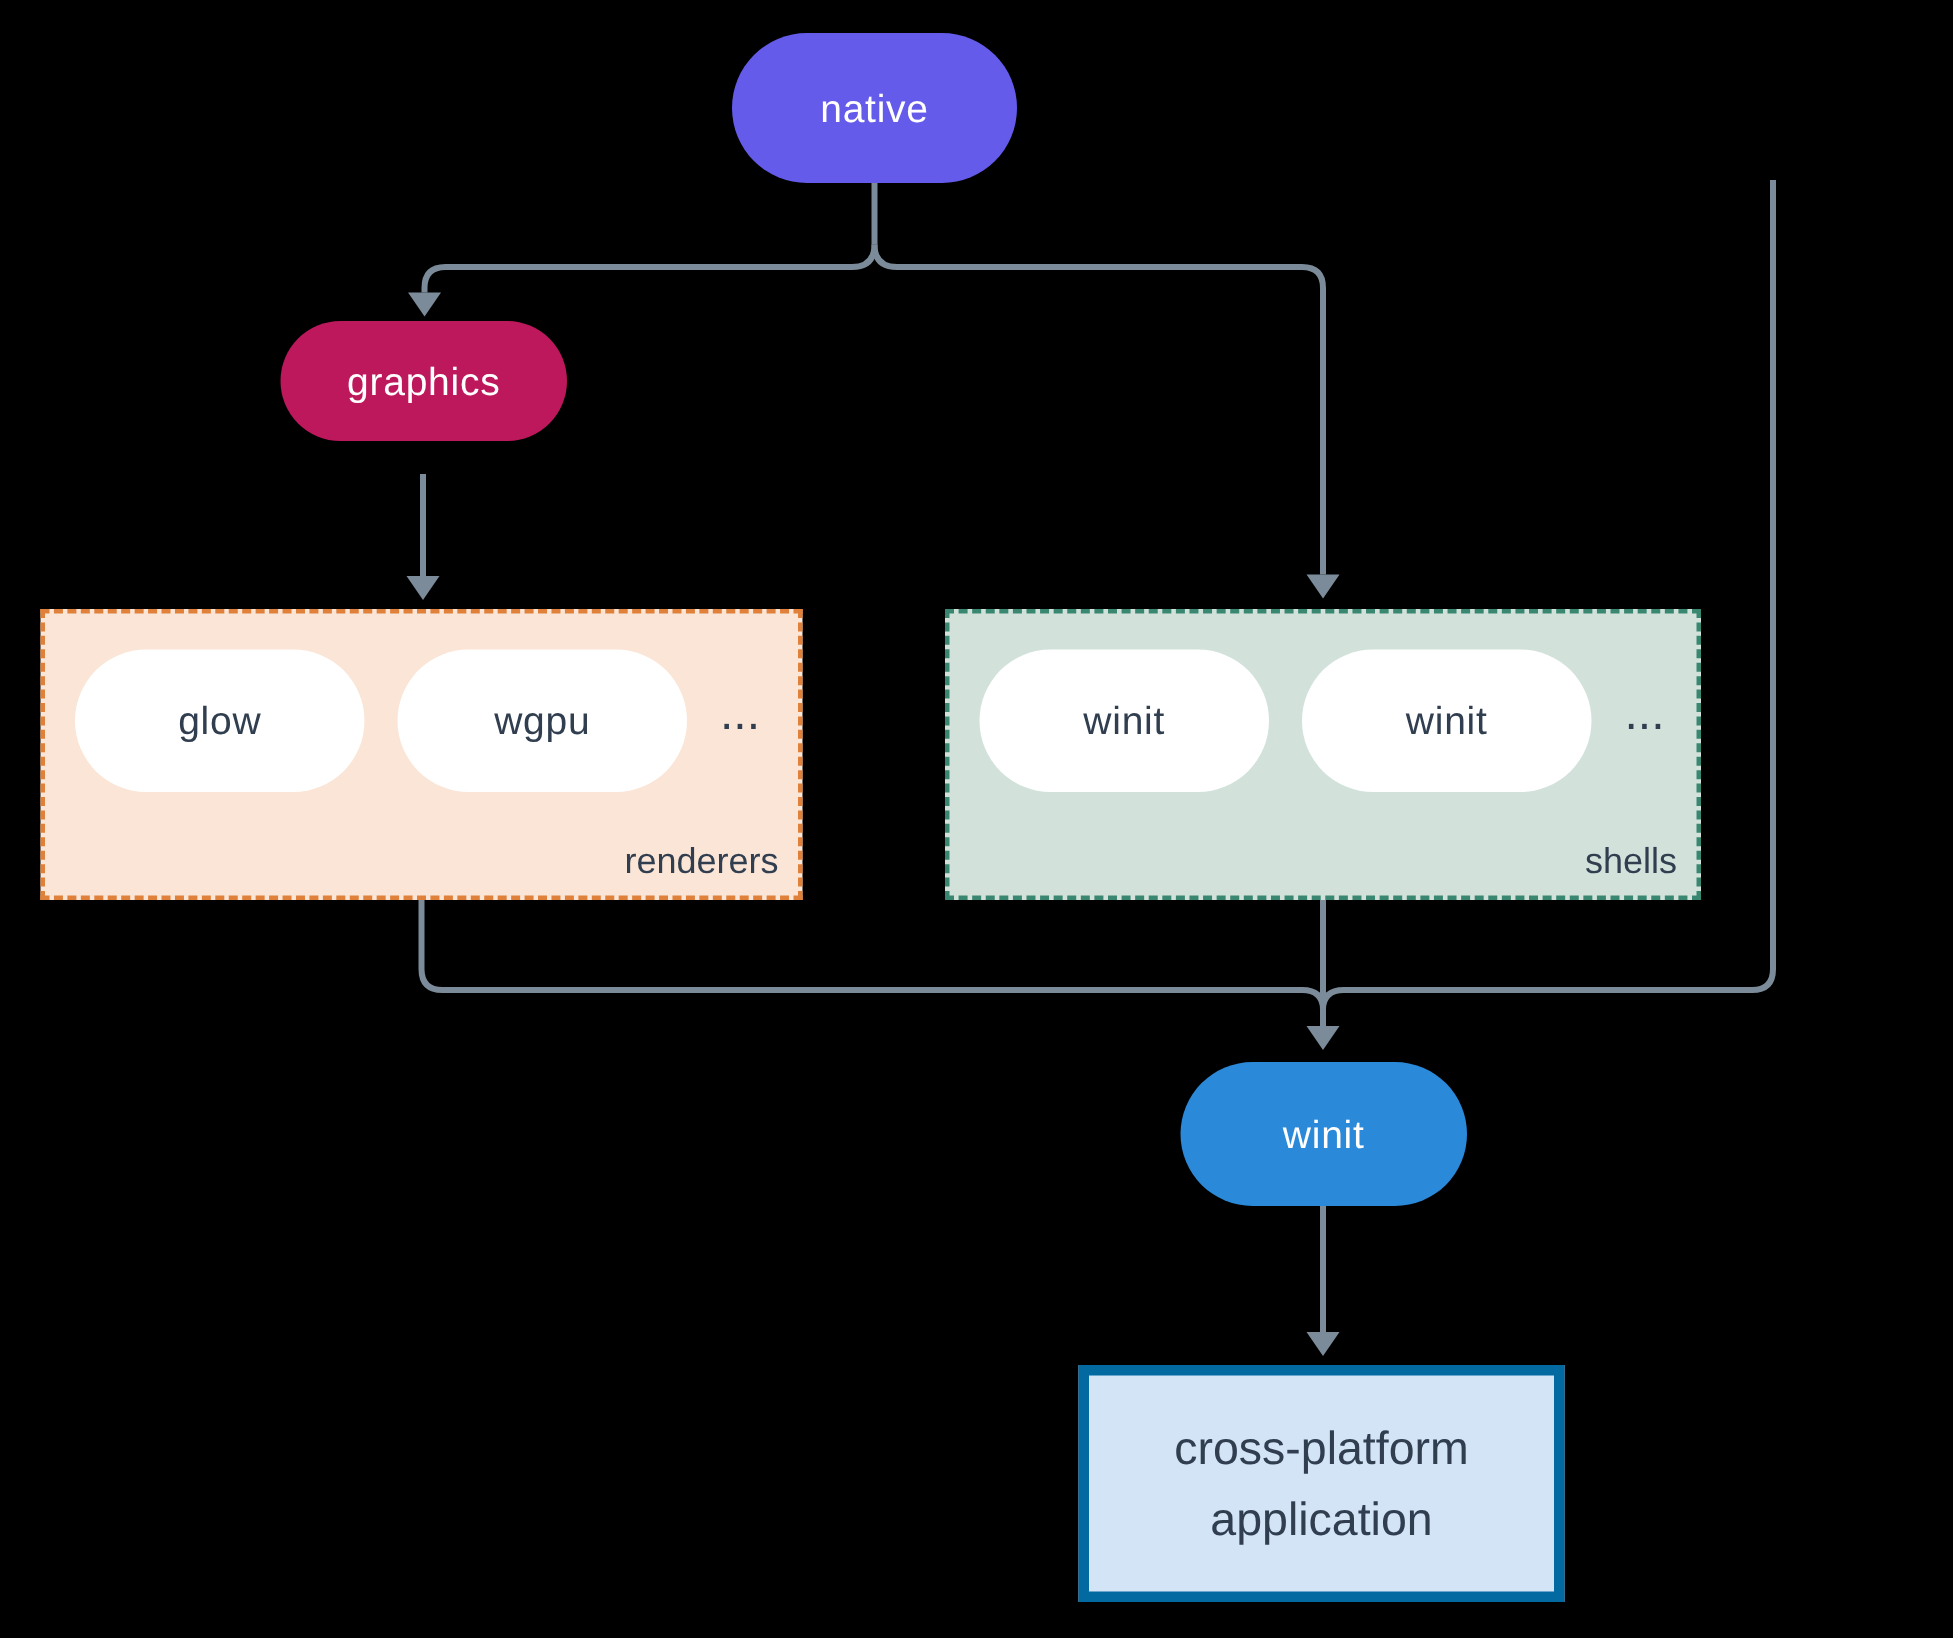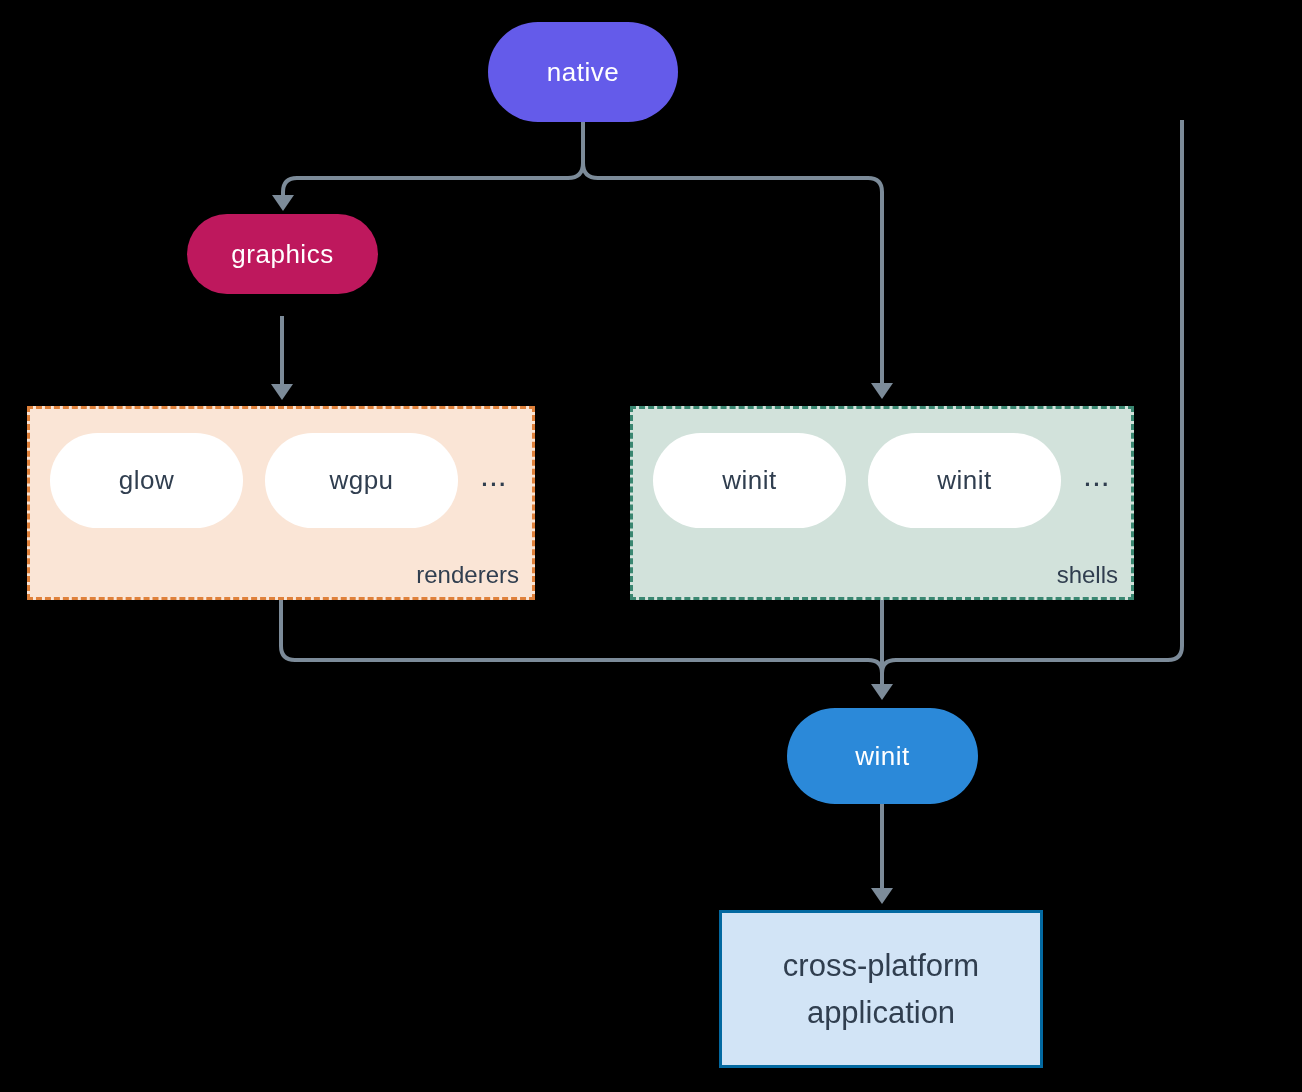--- a/index.html
+++ b/index.html
@@ -76,21 +76,21 @@
     right: 13px; bottom: 8px;
     color: #303E4F;
     font-size: 24px;
   }
 
   #node-application {
     position: absolute;
     left: 719px; top: 910px; width: 324px; height: 158px;
     box-sizing: border-box;
     background: #D2E4F6;
-    border: 3px solid #0369a1;
+    border: 7px solid #0369a1;
     color: #303E4F;
     font-size: 31px;
     display: flex;
     flex-direction: column;
     align-items: center;
     justify-content: center;
     line-height: 47px;
   }
 </style>
 </head>

